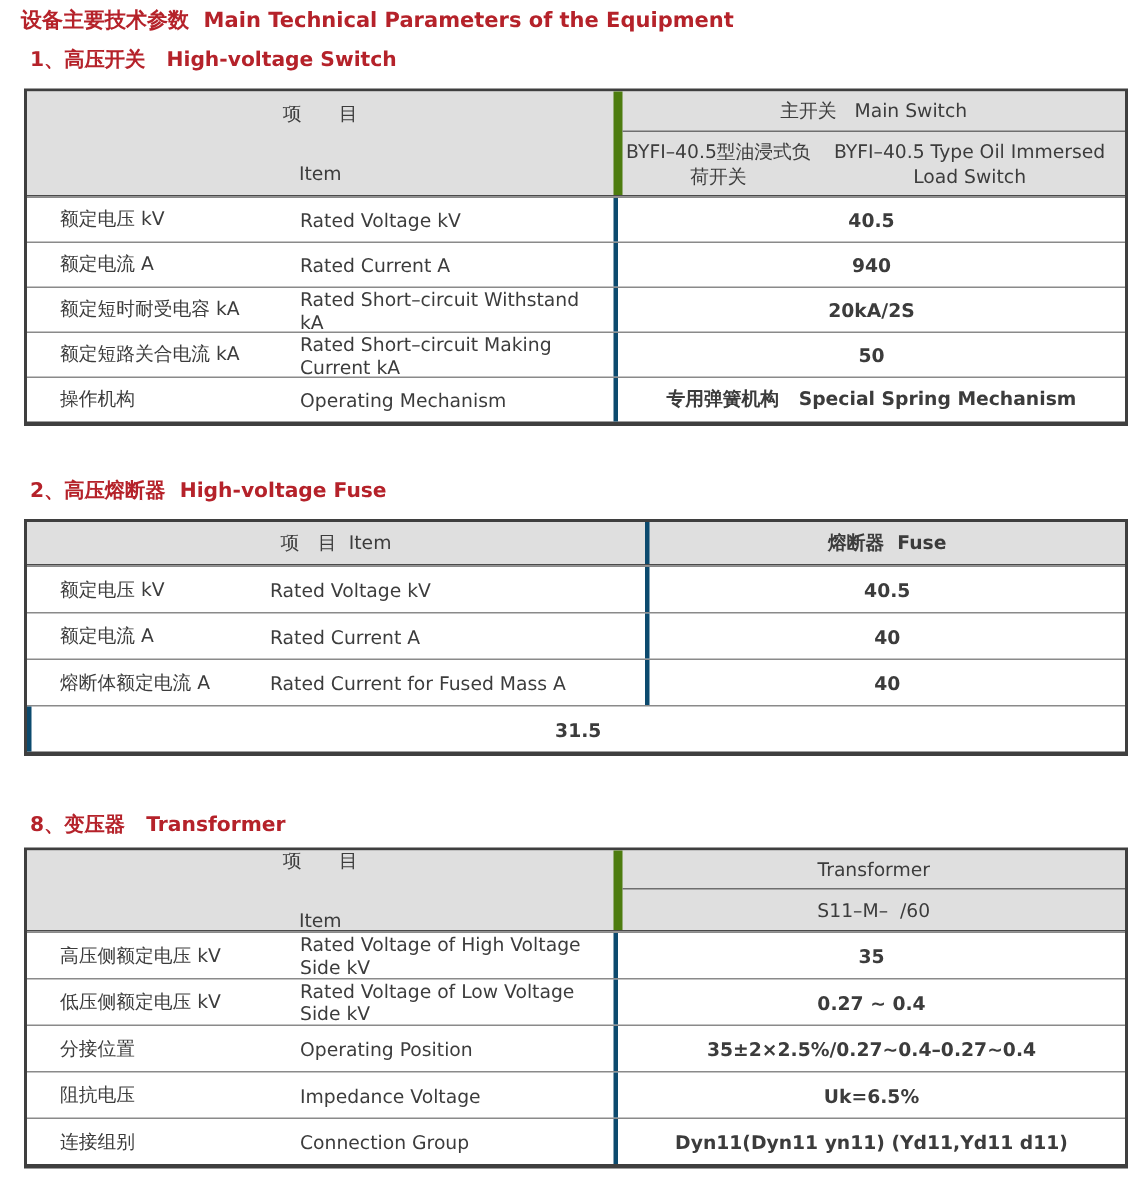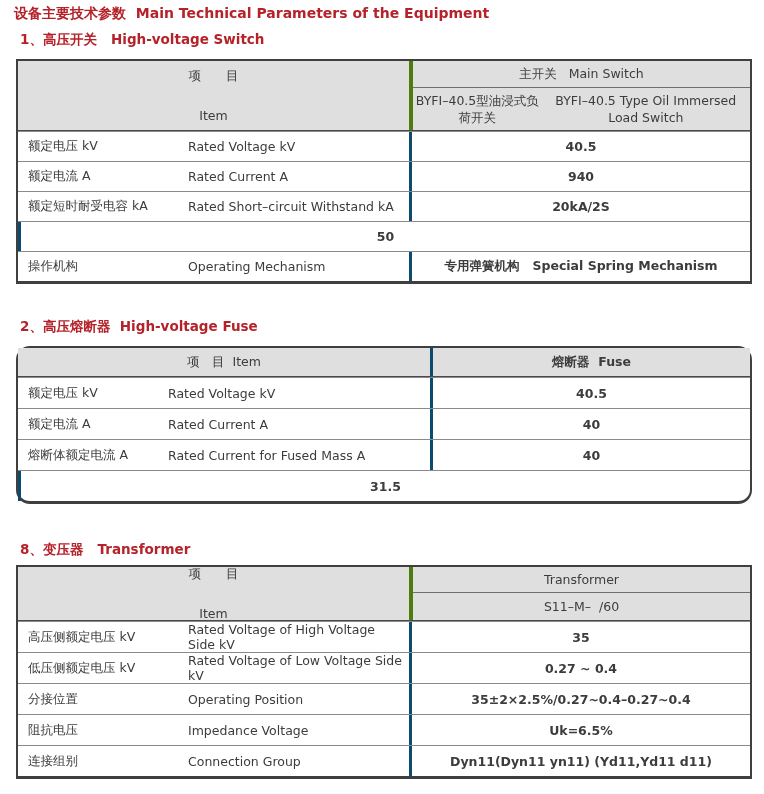--- a/index.html
+++ b/index.html
@@ -31,44 +31,44 @@
   .h1{margin-top:8px;}
   .h2{margin-top:34px;}
   .h3{margin-top:37px;}
   .spec-table{
     width:736px;margin-left:16px;
     border:2px solid #3f3f3f;
     border-bottom-width:3px;
     font-size:12.5px;
   }
   .t1{margin-top:10px;}
-  .t2{margin-top:10px;border-radius:14px;}
+  .t2{margin-top:10px;}
   .t3{margin-top:6px;}
   
   .hdr{display:flex;background:var(--header_gray);border-bottom:1px solid var(--line_dark);}
   .hdr-left{
     display:flex;flex-direction:column;justify-content:center;align-items:center;
     text-align:center;line-height:20px;
   }
   .w-left-a{width:391px;gap:20px;}   
   .w-left-b{width:412px;}   
-  .hdr-right{flex:1;border-left:4px solid #4d7c0f;display:flex;flex-direction:column;justify-content:space-between;}
+  .hdr-right{flex:1;border-left:6px solid #4d7c0f;display:flex;flex-direction:column;justify-content:space-between;}
   .hdr-right-top{height:26px;display:flex;align-items:center;justify-content:center;}
   .hdr-right-sub{flex:1;border-top:1px solid #6e6e6e;display:flex;flex-direction:row;align-items:center;justify-content:center;text-align:center;line-height:17px;}
   .hdr-single{height:29px;}
   .hdr-single .hdr-left{justify-content:center;}
   .hdr-h1{height:70px;}
   .hdr-h3{height:54px;}
   .t3 .hdr-right-top{height:25px;}
   
   .row{display:flex;border-top:1px solid var(--line_gray);}
   .row:first-of-type{border-top:none;}
   .r30{height:30px;}
   .r31{height:31px;}
-  .cell-left{display:flex;align-items:center;padding-left:10px;}
+  .cell-left{display:flex;align-items:center;padding-left:22px;}
   .label-zh{width:140px;flex:none;}
   .label-en{flex:1;padding-right:4px;}
   .cell-right{
     flex:1;border-left:3px solid #0c4a6e;
     display:flex;align-items:center;justify-content:center;text-align:center;
     padding:0 4px;
     font-weight:bold;
   }
 </style>
 </head>
@@ -107,20 +107,24 @@
     <div class="cell-right">940</div>
   </div>
   <div class="row r30">
     <div class="cell-left w-left-a">
       <span class="label-zh">额定短时耐受电容 kA</span>
       <span class="label-en">Rated Short–circuit Withstand kA</span>
     </div>
     <div class="cell-right">20kA/2S</div>
   </div>
   <div class="row r30">
+    <div class="cell-left w-left-a">
+      <span class="label-zh">额定短路关合电流 kA</span>
+      <span class="label-en">Rated Short–circuit Making Current kA</span>
+    </div>
     <div class="cell-right">50</div>
   </div>
   <div class="row r30">
     <div class="cell-left w-left-a">
       <span class="label-zh">操作机构</span>
       <span class="label-en">Operating Mechanism</span>
     </div>
     <div class="cell-right pre">专用弹簧机构   Special Spring Mechanism</div>
   </div>
 </div>

